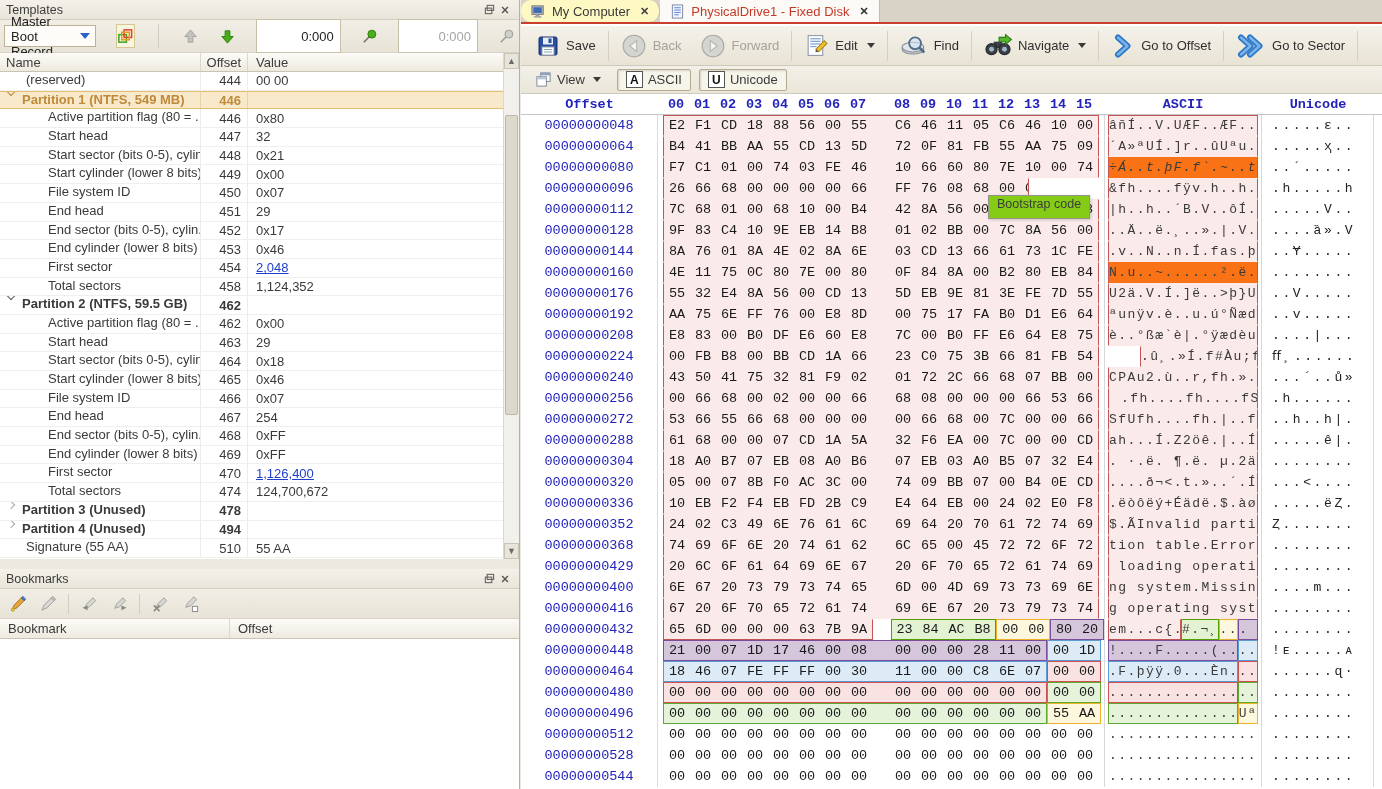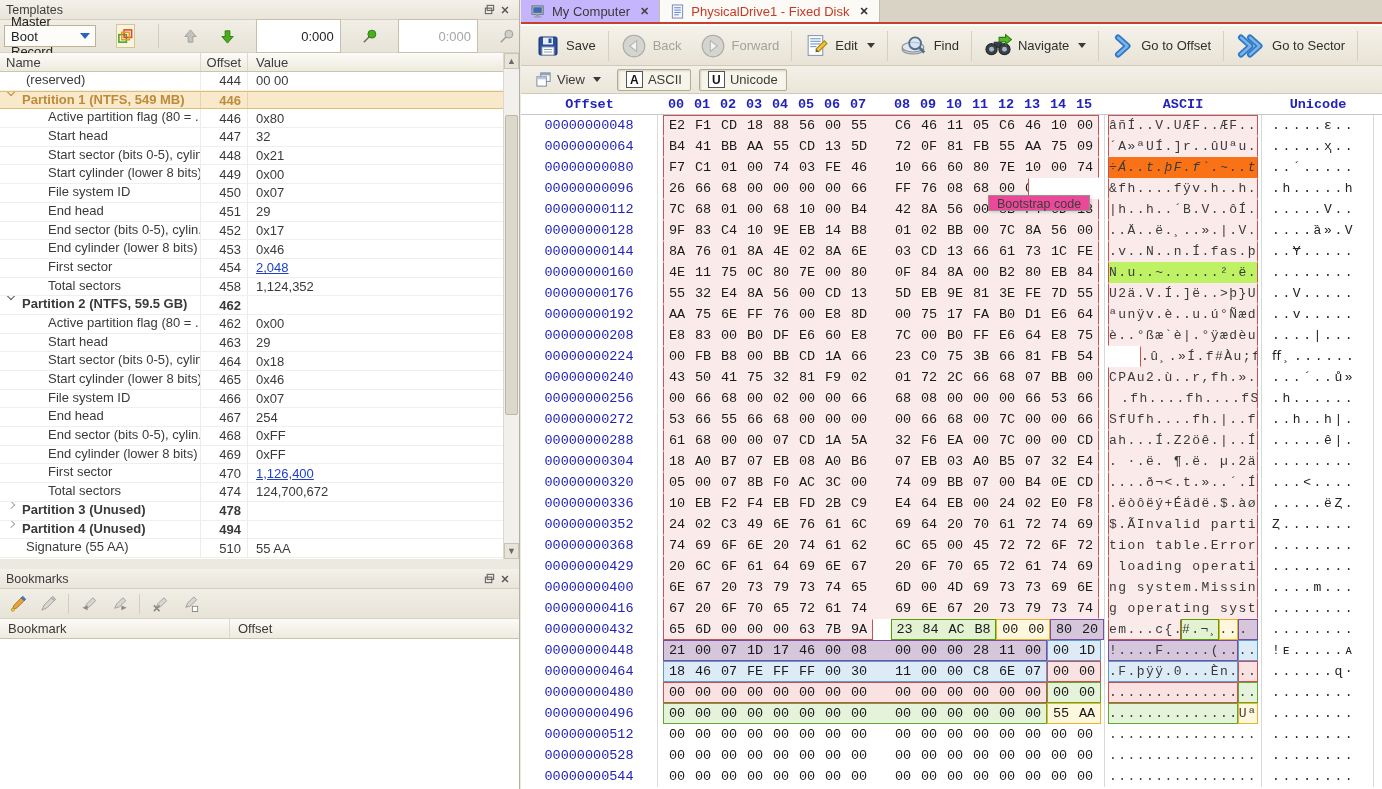--- a/index.html
+++ b/index.html
@@ -60,21 +60,21 @@
   .bmh-off { flex:1; padding-left:8px; display:flex; align-items:center; }
   #bm-body { position:absolute; left:0; top:70px; width:519px; height:150px; background:#fff; }
   .pen-ico { width:20px; height:20px; display:flex; align-items:center; justify-content:center; }
   .bm-sep { width:1px; height:20px; background:#d2cdbf; }
 
   
   #main { position:absolute; left:521px; top:0; width:861px; height:789px; background:#fff; }
 
   #tabstrip { position:absolute; left:0; top:0; width:861px; height:24px; background:#d9d3c5; border-bottom:2px solid #c8402c; display:flex; }
   .tab { height:22px; display:flex; align-items:center; gap:6px; padding:0 10px; border-right:1px solid #c2bcae; cursor:default; }
-  .tab.inactive { background:#c4b5fd; color:#3a3a3a; }
+  .tab.inactive { background:#fef9c3; color:#3a3a3a;border-radius:10px; }
   .tab.active { background:#fbfaf6; color:#c33b28; }
   .tab-close { font-weight:bold; font-size:11px; color:#444; padding-left:4px; }
   .tab.active .tab-close { color:#333; }
 
   #toolbar { position:absolute; left:0; top:26px; width:861px; height:40px; background:linear-gradient(#f5f2ea,#e8e3d5); border-bottom:1px solid #cfc9ba; display:flex; align-items:center; padding:0 6px; }
   .tbtn { display:flex; align-items:center; gap:6px; padding:0 9px; height:34px; border-radius:2px; cursor:default; }
   .tbtn .tlabel { font-size:13px; color:#2f2f2f; }
   .tbtn.disabled .tlabel { color:#a3a29b; }
   .dd-arrow { width:0; height:0; border-left:4px solid transparent; border-right:4px solid transparent; border-top:5px solid #3a3a3a; margin-left:3px; }
   .tsep { width:1px; height:30px; background:#d5d0c2; margin:0 3px; }
@@ -97,21 +97,21 @@
   .col-ascii { width:158px; flex:0 0 158px; display:flex; padding:0 3px; border-left:1px solid #d8d8d8; border-right:1px solid #d8d8d8; height:21px; align-items:center; }
   .arun { white-space:pre; font-family:"Liberation Mono", monospace; font-size:13px; letter-spacing:1.45px; border:1px solid transparent; height:21px; line-height:19px; overflow:hidden; }
   .col-uni { width:112px; flex:0 0 112px; padding-left:10px; font-family:"Liberation Mono", monospace; font-size:13px; letter-spacing:2.6px; color:#222; border-right:1px solid #d8d8d8; height:21px; line-height:21px; overflow:hidden; white-space:pre; }
   .hh-off { width:137px; text-align:center; }
   .hh-bytes { width:446px; display:flex; padding-left:5px; }
   .hh-b { flex:0 0 26px; width:26px; text-align:center; }
   .hh-b.gap { flex:0 0 44px; width:44px; padding-left:18px; }
   .hh-ascii { width:158px; text-align:center; }
   .hh-uni { width:112px; text-align:center; }
 
-  #tooltip { position:absolute; left:467px; top:195px; height:16px; background:#ec4899; border:1px solid #94948c; padding:1px 8px 0 8px; font-size:12.5px; color:#3c3c3c; box-shadow:1px 1px 3px rgba(0,0,0,.18); z-index:5; white-space:nowrap; }
+  #tooltip { position:absolute; left:467px; top:195px; height:24px; background:#84cc16; border:1px solid #94948c; padding:1px 8px 0 8px; font-size:12.5px; color:#3c3c3c; box-shadow:1px 1px 3px rgba(0,0,0,.18); z-index:5; white-space:nowrap; }
 </style>
 </head>
 <body>
 
 <div id="left">
 
   <section id="templates-panel">
     <div class="panel-title">
       <span class="pt-label">Templates</span>
       <span class="pt-ico">
@@ -811,21 +811,21 @@
             <span class="bcell">84</span>
             <span class="bcell">8A</span>
             <span class="bcell">00</span>
             <span class="bcell">B2</span>
             <span class="bcell">80</span>
             <span class="bcell">EB</span>
             <span class="bcell">84</span>
           </span>
         </div>
         <div class="col-ascii">
-          <span class="arun" style="width: 154.8px; background: #bef264; border-left: 1px solid rgb(199, 84, 84); border-right: 1px solid rgb(199, 84, 84);">N.u..~......².ë.</span>
+          <span class="arun" style="width: 154.8px; background: #f97316; border-left: 1px solid rgb(199, 84, 84); border-right: 1px solid rgb(199, 84, 84);">N.u..~......².ë.</span>
         </div>
         <div class="col-uni">........</div>
       </div>
       <div class="hexrow">
         <div class="col-offset">00000000176</div>
         <div class="col-bytes">
           <span class="brun" style="width: 436px; background: rgb(251, 234, 234); border-left: 1px solid rgb(199, 84, 84); border-right: 1px solid rgb(199, 84, 84);">
             <span class="bcell">55</span>
             <span class="bcell">32</span>
             <span class="bcell">E4</span>

